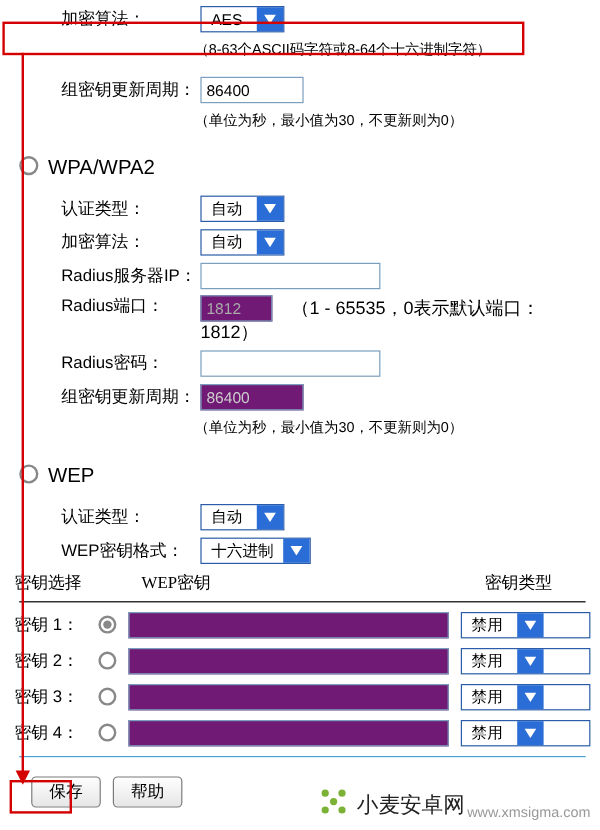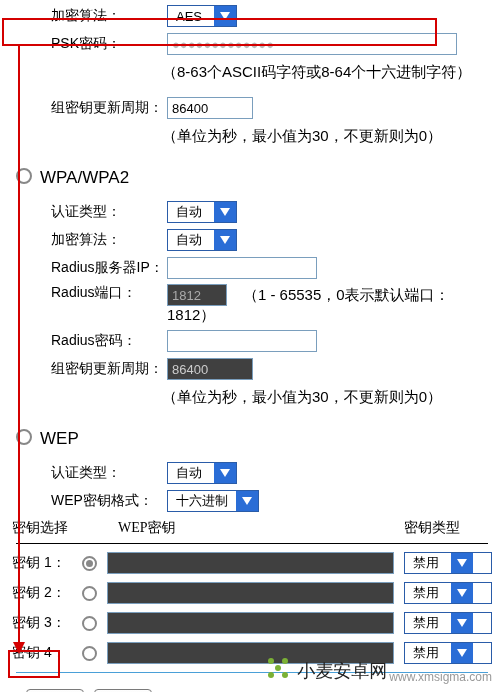--- a/index.html
+++ b/index.html
@@ -7,33 +7,33 @@
     margin: 0;
     font-family: "Microsoft YaHei", Arial, sans-serif;
     font-size: 14px;
     color: #000;
     background: #fff;
     width: 500px;
   }
   .content { padding: 4px 8px 4px 12px; position: relative; }
   .row { display: flex; align-items: center; margin-bottom: 4px; min-height: 24px; margin-left: 39px; }
   .label { width: 116px; flex-shrink: 0; color: #000; font-size: 14px; }
-  .hint-row { margin-left: 150px; color: #000; font-size: 15px; margin-bottom: 12px; line-height: 1.6; }
+  .hint-row { margin-left: 150px; color: #000; font-size: 12px; margin-bottom: 12px; line-height: 1.6; }
   .hint-inline { color: #000; font-size: 15px; margin-left: 12px; }
   .sect-head { display: flex; margin: 20px 0 12px 4px; }
   .sect-head .radio-dot {
     width: 16px; height: 16px; border: 2px solid #888; border-radius: 50%;
     background: #fff; margin-right: 8px; flex-shrink: 0;
   }
   .sect-head .title { font-size: 17px; }
   input[type=text], input.plain {
     height: 22px; border: 1px solid #7a9ebd; background: #fff; padding: 0 4px;
     font-size: 13px; font-family: inherit;
   }
-  input.disabled { background: #404040; color: #aaa; }
+  input.disabled { background: #701a75; color: #aaa; }
   .select-wrap {
     display: inline-flex; align-items: stretch; height: 22px;
     border: 1px solid #2a5ca8; background: #fff;
   }
   .select-wrap .val { padding: 0 8px; font-size: 13px; display: flex; align-items: center; min-width: 46px; }
   .select-wrap .arrow {
     width: 22px; background: #2a6dd6; display: flex; align-items: center; justify-content: center;
     color: #fff;
   }
   .select-wrap .arrow svg { width: 10px; height: 8px; fill: #fff; }
@@ -42,21 +42,21 @@
     width: 15px; height: 15px; border: 2px solid #888; border-radius: 50%; background: #fff;
     display: inline-flex; align-items: center; justify-content: center; flex-shrink: 0;
   }
   .radio-circle.selected::after {
     content: ""; width: 7px; height: 7px; background: #888; border-radius: 50%;
   }
   .key-row { display: flex; align-items: center; margin: 8px 0; gap: 10px; }
   .key-row .klabel { width: 60px; flex-shrink: 0; }
   .key-row .kinput { flex: 1; }
   .key-row .kinput input { width: 100%; }
-  .key-row .ksel { width: 88px; }
+  .key-row .ksel { width: 108px; }
   .wep-header { display: flex; margin-top: 6px; font-size: 14px; }
   .wep-header .h1 { width: 106px; }
   .wep-header .h2 { flex: 1; font-family: Liberation Serif, serif; }
   .wep-header .h3 { width: 88px; }
   .btns { display: flex; gap: 10px; padding: 10px 0 16px 14px; }
   button.btn {
     height: 26px; padding: 0 14px; font-size: 14px; font-family: inherit;
     border: 1px solid #7a7a7a; background: linear-gradient(#fefefe,#e6e6e6);
     border-radius: 4px; cursor: pointer;
   }
@@ -89,24 +89,20 @@
     <div class="select-wrap">
       <span class="val">AES</span>
       <span class="arrow">
           <svg viewBox="0 0 10 8">
             <path d="M0 0h10L5 8z"></path>
           </svg>
         </span>
     </div>
   </div>
 
-  <div class="row">
-    <div class="label">PSK密码：</div>
-    <input type="text" class="plain" style="width: 290px; color: rgb(187, 187, 187);" value="●●●●●●●●●●●●●">
-  </div>
   <div class="hint-row">（8-63个ASCII码字符或8-64个十六进制字符）</div>
 
   <div class="row">
     <div class="label">组密钥更新周期：</div>
     <input type="text" class="plain" style="width: 86px;" value="86400">
   </div>
   <div class="hint-row">（单位为秒，最小值为30，不更新则为0）</div>
 
   <div class="sect-head">
     <span class="radio-dot"></span>

